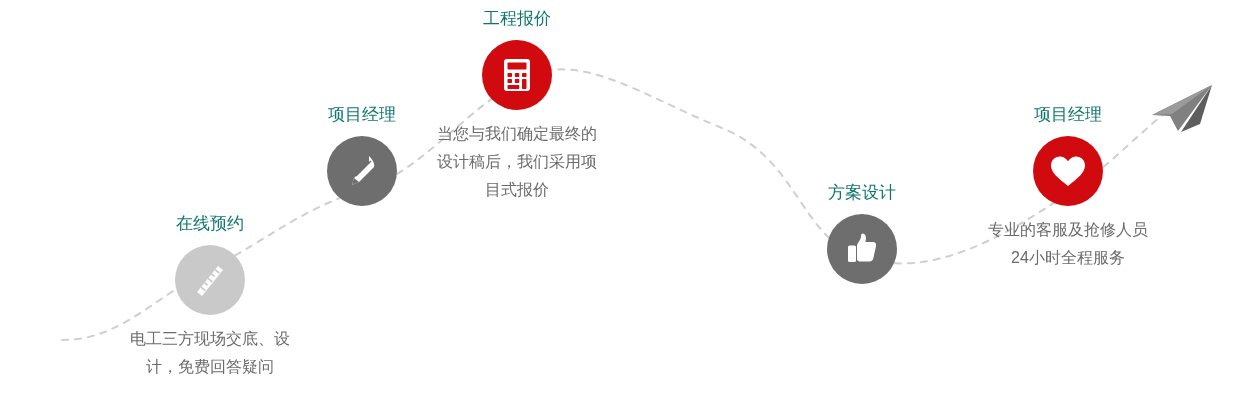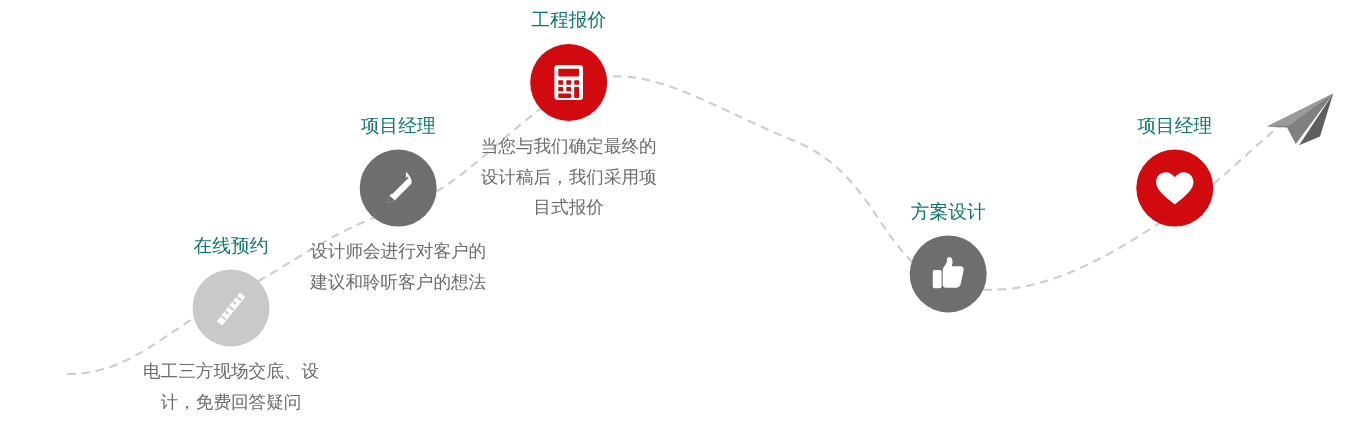--- a/index.html
+++ b/index.html
@@ -109,21 +109,20 @@
 
   <div class="step" id="step-1">
     <div class="step-title">项目经理</div>
     <div class="icon-circle gray">
       <svg width="38" height="38" viewBox="0 0 38 38">
         <path d="M26 4 C30 8 32 12 31 15 L16 30 L9 33 L11 26 L26 11 Z" fill="#ffffff"></path>
         <path d="M11 26 L16 30 L9 33 Z" fill="#6e6e6e"></path>
         <line x1="13" y1="24" x2="28" y2="9" stroke="#6e6e6e" stroke-width="1.4"></line>
       </svg>
     </div>
-    <div class="step-desc">设计师会进行对客户的建议和聆听客户的想法</div>
   </div>
 
   <div class="step" id="step-2">
     <div class="step-title">工程报价</div>
     <div class="icon-circle red">
       <svg width="40" height="40" viewBox="0 0 40 40">
         <rect x="7" y="4" width="26" height="32" rx="3" fill="#ffffff"></rect>
         <rect x="10.5" y="7.5" width="19" height="7" rx="1" fill="#d10a10"></rect>
         <g fill="#d10a10">
           <rect x="10.5" y="18" width="4.5" height="4" rx="0.8"></rect>
@@ -150,15 +149,16 @@
     </div>
   </div>
 
   <div class="step" id="step-5">
     <div class="step-title">项目经理</div>
     <div class="icon-circle red">
       <svg width="40" height="38" viewBox="0 0 40 38">
         <path d="M20 34 C10 26 3 20.5 3 13.5 C3 8.3 7 4.5 11.8 4.5 C15 4.5 18 6.4 20 9.2 C22 6.4 25 4.5 28.2 4.5 C33 4.5 37 8.3 37 13.5 C37 20.5 30 26 20 34 Z" fill="#ffffff"></path>
       </svg>
     </div>
+    <div class="step-desc">专业的客服及抢修人员24小时全程服务</div>
   </div>
 
 </div>
 
 </body></html>

